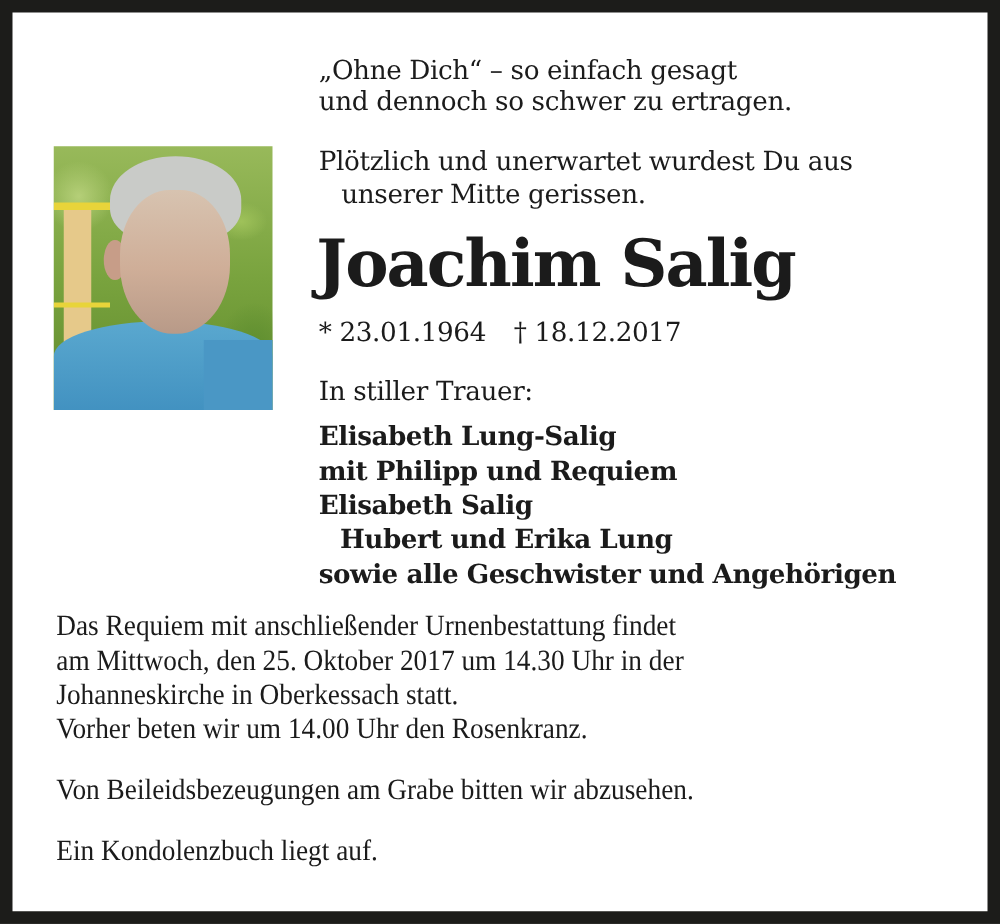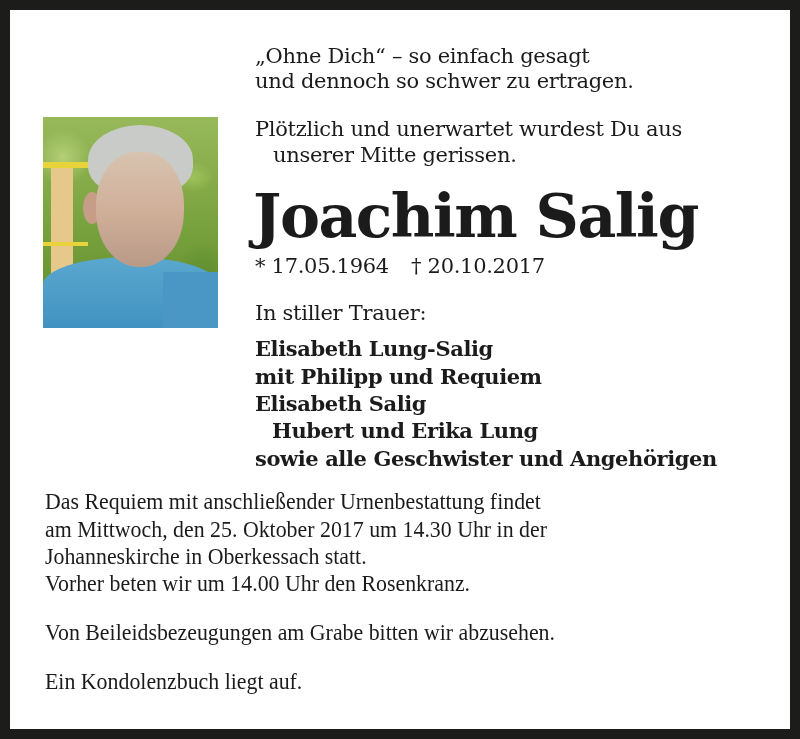--- a/index.html
+++ b/index.html
@@ -4,21 +4,21 @@
 <style>
   * { margin: 0; padding: 0; box-sizing: border-box; }
   html, body { width: 800px; height: 739px; background: #1c1c1a; overflow: hidden; }
   .frame {
     position: absolute; left: 10px; top: 10px; width: 780px; height: 719px;
     background: #ffffff;
   }
   .t { position: absolute; white-space: nowrap; color: #1b1b1b; font-family: "DejaVu Serif", "Liberation Serif", serif; }
   .reg { font-size: 21px; letter-spacing: -0.3px; }
   .bold { font-weight: bold; font-size: 21px; letter-spacing: -0.4px; }
-  .name { font-weight: bold; font-size: 60px; letter-spacing: -1.5px; line-height: 1; }
+  .name { font-weight: bold; font-size: 52px; letter-spacing: -1.5px; line-height: 1; }
   .cond { font-family: "Liberation Serif", serif; font-size: 23.5px; transform-origin: left top; transform: scaleX(0.93); }
 
   .photo {
     position: absolute; left: 43px; top: 117px; width: 175px; height: 211px; overflow: hidden;
     background:
       radial-gradient(ellipse 30px 22px at 150px 60px, #9fc25a 0%, transparent 70%),
       radial-gradient(ellipse 40px 50px at 160px 160px, #5f8f30 0%, transparent 70%),
       radial-gradient(ellipse 40px 40px at 20px 40px, #b5cf78 0%, transparent 70%),
       linear-gradient(180deg, #98b95a 0%, #79a33e 50%, #5f8a2c 100%);
   }
@@ -48,22 +48,22 @@
 </div>
 
 <div class="t reg" style="left:255px; top:44px;">„Ohne Dich“ – so einfach gesagt</div>
 <div class="t reg" style="left:255px; top:69px;">und dennoch so schwer zu ertragen.</div>
 
 <div class="t reg" style="left:255px; top:117px;">Plötzlich und unerwartet wurdest Du aus</div>
 <div class="t reg" style="left:273px; top:143px;">unserer Mitte gerissen.</div>
 
 <div class="t name" style="left:253px; top:186px;">Joachim Salig</div>
 
-<div class="t reg" style="left:255px; top:254px;">* 17.05.1964</div>
-<div class="t reg" style="left:411px; top:254px;">† 20.10.2017</div>
+<div class="t reg" style="left:255px; top:254px;">* 23.01.1964</div>
+<div class="t reg" style="left:411px; top:254px;">† 18.12.2017</div>
 
 <div class="t reg" style="left:255px; top:301px;">In stiller Trauer:</div>
 
 <div class="t bold" style="left:255px; top:336px;">Elisabeth Lung-Salig</div>
 <div class="t bold" style="left:255px; top:364px;">mit Philipp und Requiem</div>
 <div class="t bold" style="left:255px; top:391px;">Elisabeth Salig</div>
 <div class="t bold" style="left:255px; top:418px;margin-left:17px;">Hubert und Erika Lung</div>
 <div class="t bold" style="left:255px; top:446px;text-align:right;">sowie alle Geschwister und Angehörigen</div>
 
 <div class="t cond" style="left:45px; top:488px;">Das Requiem mit anschließender Urnenbestattung findet</div>

